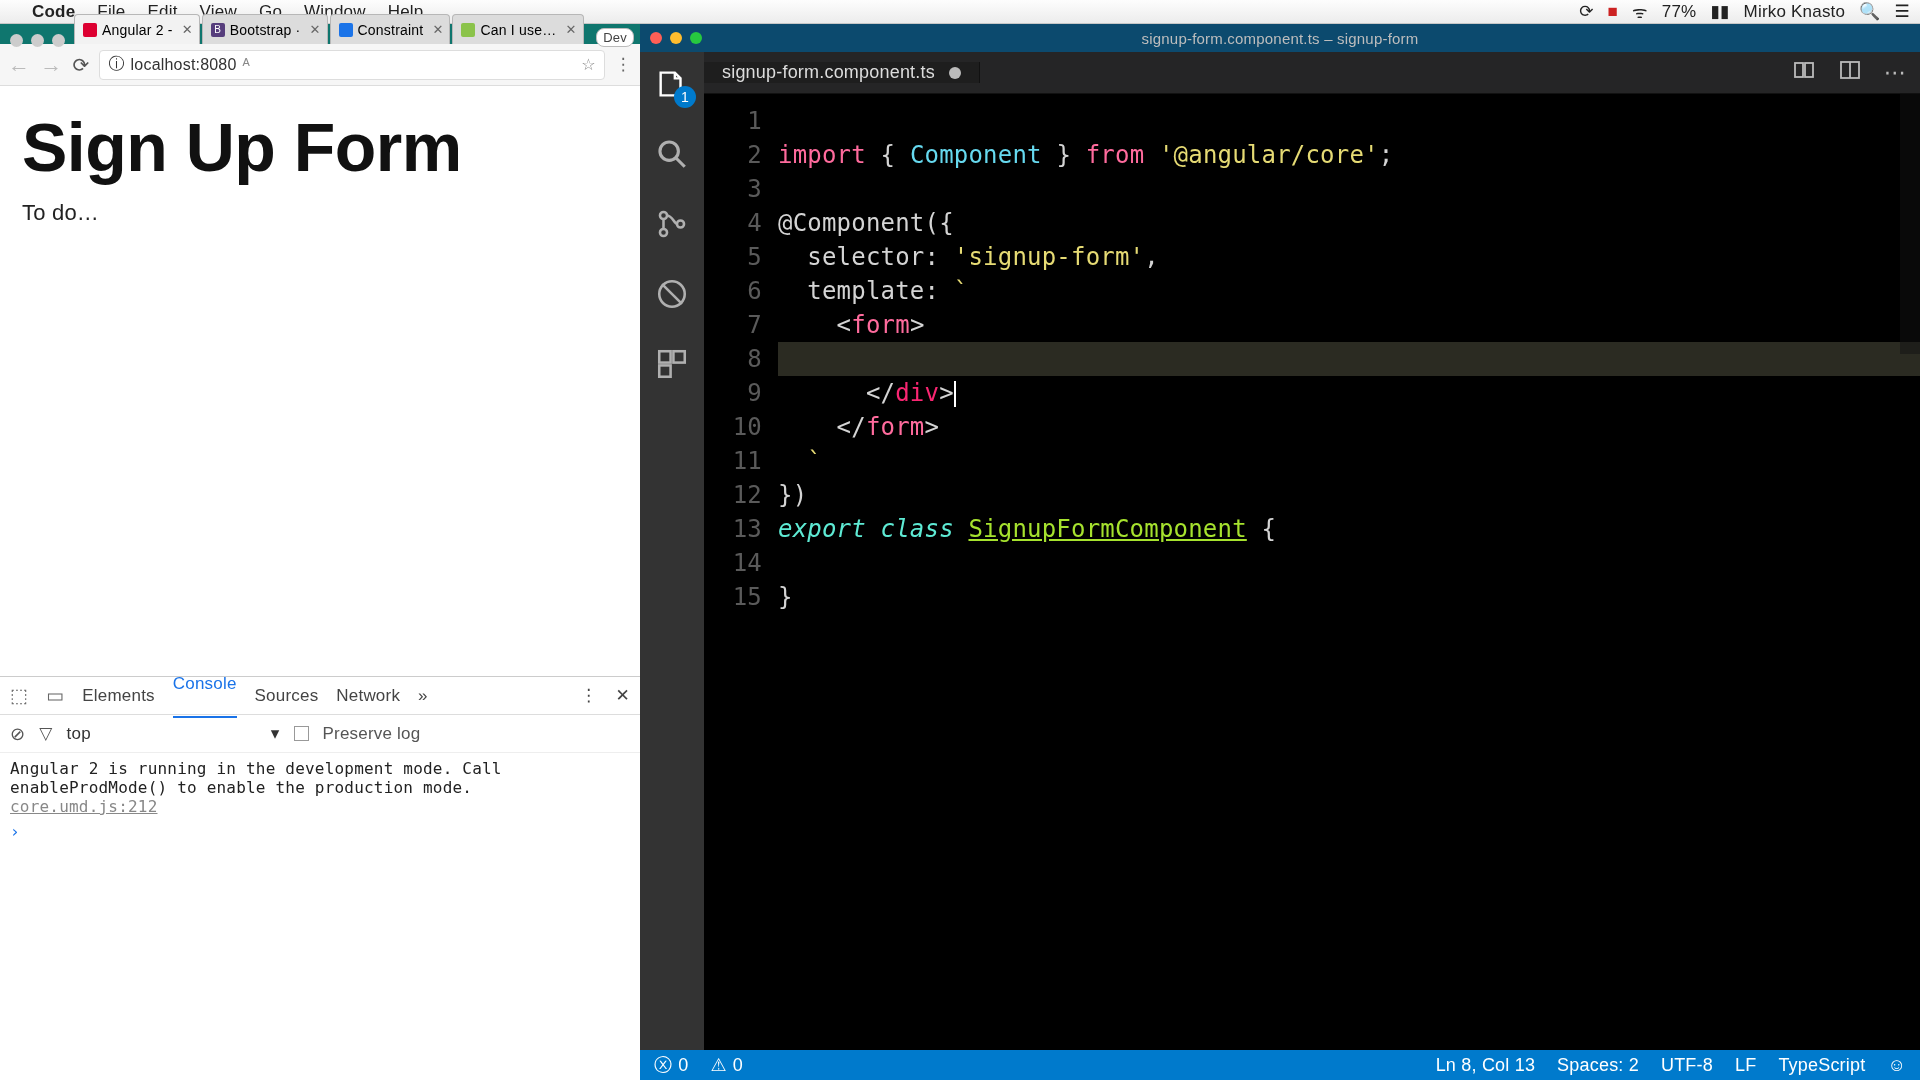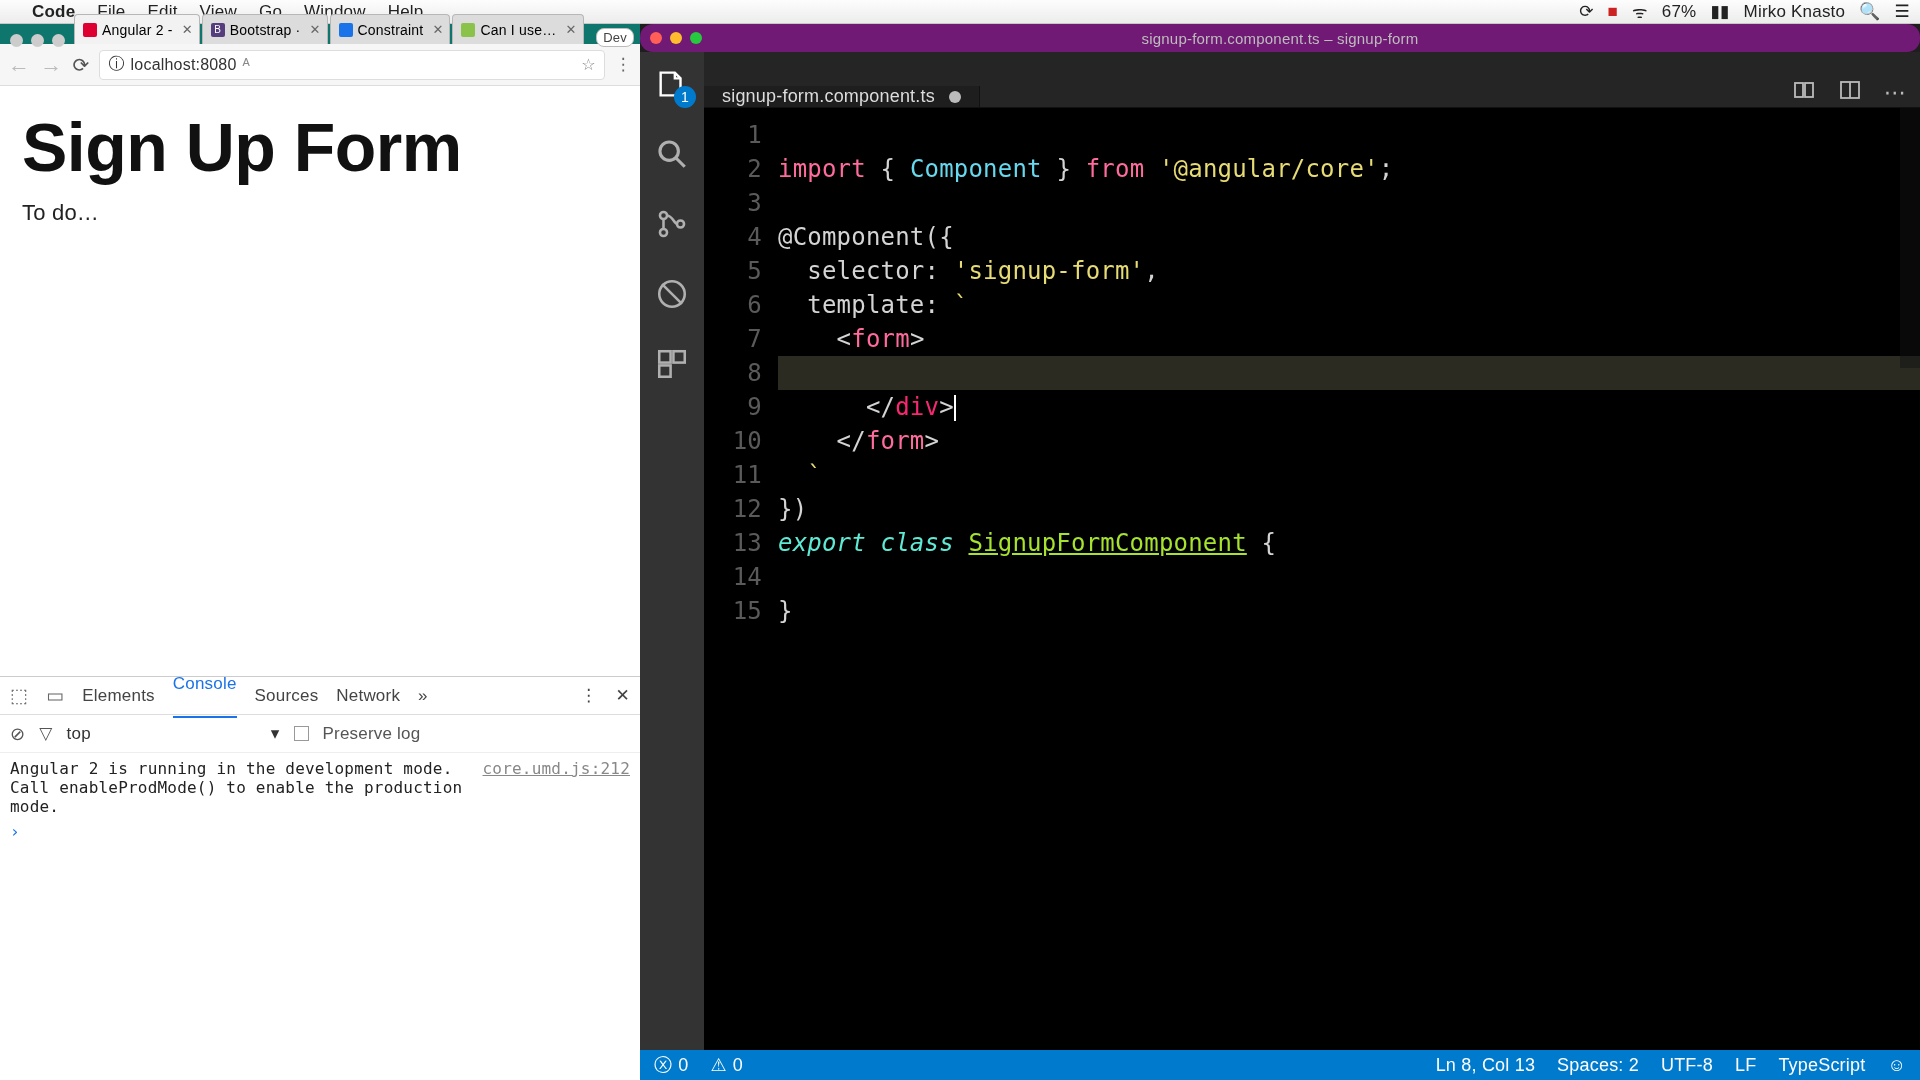--- a/index.html
+++ b/index.html
@@ -113,34 +113,34 @@
   .dt-filters{
     height:38px;border-bottom:1px solid #eee;
     display:flex;align-items:center;gap:14px;padding:0 10px;color:#555;
   }
   .dt-filters .noentry{font-size:18px;}
   .dt-filters .dropdown{display:flex;align-items:center;gap:180px;color:#333;}
   .dt-filters .chk{width:15px;height:15px;border:1px solid #999;display:inline-block;}
   .dt-console{
     flex:1;padding:6px 10px;font-family:"Menlo","Consolas",monospace;font-size:16px;color:#222;
   }
-  .dt-console .row{display:flex;gap:0;}
+  .dt-console .row{display:flex;gap:0;flex-direction:column;}
   .dt-console .msg{flex:1;white-space:pre-wrap;}
   .dt-console .src{color:#888;text-decoration:underline;}
   .dt-console .prompt{color:#1a73e8;margin-top:6px;}
 
   
   .vsc{
     position:absolute;left:640px;top:0;width:1280px;height:1056px;
     background:#1e1e1e;display:flex;flex-direction:column;
   }
   .vsc-title{
-    height:28px;background:#701a75;color:#bdbdbd;
+    height:28px;background:#0c4a6e;color:#bdbdbd;
     display:flex;align-items:center;justify-content:center;
-    font-size:15px;position:relative;border-radius:13px;
+    font-size:15px;position:relative;
   }
   .vsc-title .mac-dots{position:absolute;left:10px;display:flex;gap:8px;}
   .vsc-title .mac-dots span{width:12px;height:12px;border-radius:50%;display:inline-block;}
   .vsc-title .mac-dots .r{background:#ff5f56;}
   .vsc-title .mac-dots .y{background:#ffbd2e;}
   .vsc-title .mac-dots .g{background:#27c93f;}
   .vsc-body{flex:1;display:flex;min-height:0;}
   .activitybar{
     width:64px;background:#333;display:flex;flex-direction:column;align-items:center;
     padding-top:14px;gap:34px;
@@ -151,21 +151,21 @@
   .activitybar .badge{
     position:relative;
   }
   .activitybar .badge .bubble{
     position:absolute;right:-6px;bottom:-6px;
     background:#007acc;color:#fff;border-radius:50%;
     width:22px;height:22px;font-size:14px;display:flex;align-items:center;justify-content:center;
   }
   .editor-wrap{flex:1;display:flex;flex-direction:column;min-width:0;}
   .tabbar{
-    height:56px;background:#252526;display:flex;align-items:flex-end;
+    height:42px;background:#252526;display:flex;align-items:center;
     border-bottom:1px solid #111;
   }
   .filetab{
     background:#1e1e1e;color:#ddd;display:flex;align-items:center;
     padding:0 18px;gap:14px;font-size:18px;border-right:1px solid #111;
   }
   .filetab .dirty{width:12px;height:12px;border-radius:50%;background:#bbb;display:inline-block;}
   .tabbar .right{margin-left:auto;display:flex;align-items:center;gap:22px;padding:0 14px;color:#bbb;}
   .tabbar .right svg{width:24px;height:24px;}
   .editor{
@@ -212,21 +212,21 @@
   <span>File</span>
   <span>Edit</span>
   <span>View</span>
   <span>Go</span>
   <span>Window</span>
   <span>Help</span>
   <div class="right">
     <span>⟳</span>
     <span style="color:#c22;">■</span>
     <span>ᯤ</span>
-    <span>67%</span>
+    <span>77%</span>
     <span>▮▮</span>
     <span>Mirko Knasto</span>
     <span>🔍</span>
     <span>☰</span>
   </div>
 </div>
 
 <div class="desktop">
 
   <div class="chrome">

